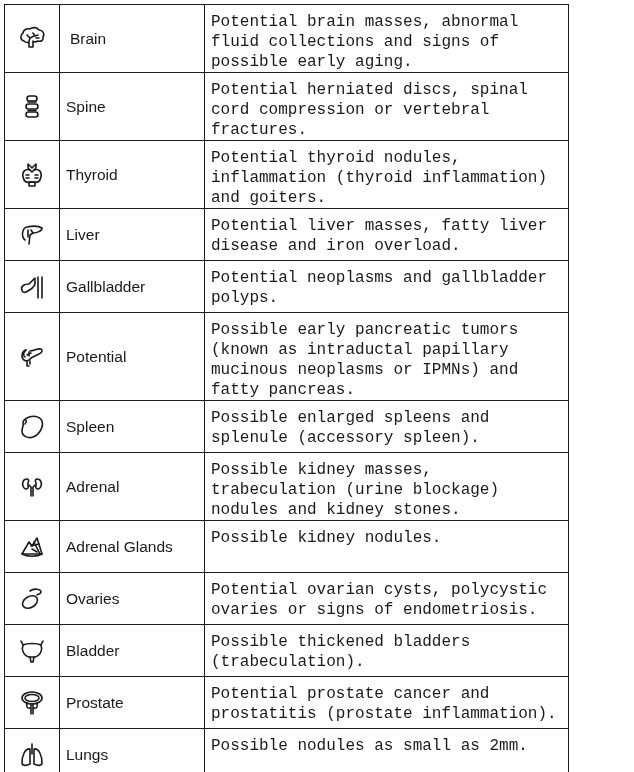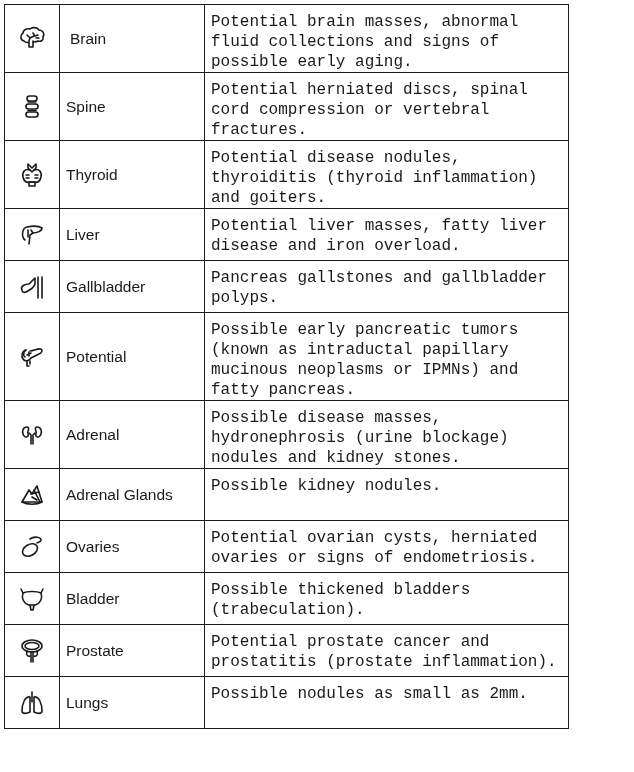--- a/index.html
+++ b/index.html
@@ -93,21 +93,21 @@
     <tr class="h53">
       <td class="icon-cell icon">
         <svg viewBox="0 0 30 30">
           <path d="M11 4 L15 8 L19 4 L19 8 L15 12 L11 8 Z"></path>
           <path d="M13 10 C8 8 5 12 6 17 C7 22 10 23 13 22 L17 22 C20 23 23 22 24 17 C25 12 22 8 17 10"></path>
           <path d="M9 15 L12 15 M18 15 L21 15 M9 18 L12 18 M18 18 L21 18"></path>
           <rect x="12" y="22" width="6" height="4"></rect>
         </svg>
       </td>
       <td class="name-cell">Thyroid</td>
-      <td class="desc-cell">Potential disease nodules, thyroiditis (thyroid inflammation) and goiters.</td>
+      <td class="desc-cell">Potential thyroid nodules, inflammation (thyroid inflammation) and goiters.</td>
     </tr>
 
     <tr class="h53">
       <td class="icon-cell icon">
         <svg viewBox="0 0 30 30">
           <path d="M8 20 C4 17 5 8 10 7 C15 6 22 6 25 8 C25 11 20 13 16 13 L13 15 L12 24"></path>
           <path d="M11 10 L11 17 M14 10 L16 13"></path>
         </svg>
       </td>
       <td class="name-cell">Liver</td>
@@ -115,46 +115,56 @@
     </tr>
 
     <tr class="h53">
       <td class="icon-cell icon">
         <svg viewBox="0 0 30 30">
           <path d="M5 18 C3 14 8 12 12 12 L18 6 L18 12 C17 16 13 18 9 20 C7 21 5 20 5 18 Z"></path>
           <path d="M21 5 L21 26 M25 5 L25 26"></path>
         </svg>
       </td>
       <td class="name-cell">Gallbladder</td>
-      <td class="desc-cell">Pancreas gallstones and gallbladder polyps.</td>
+      <td class="desc-cell">Potential neoplasms and gallbladder polyps.</td>
     </tr>
 
     <tr class="h72">
       <td class="icon-cell icon">
         <svg viewBox="0 0 30 30">
           <path d="M9 8 C5 9 4 14 6 17 C8 20 12 19 14 16 L22 12 C25 11 26 8 24 7 C21 6 17 9 13 9"></path>
           <path d="M9 8 C6 10 6 14 8 15 M10 13 L14 11 M12 10 L12 14"></path>
           <path d="M10 19 L10 24 L12 24 M13 19 L13 22"></path>
         </svg>
       </td>
       <td class="name-cell">Potential</td>
       <td class="desc-cell">Possible early pancreatic tumors (known as intraductal papillary mucinous neoplasms or IPMNs) and fatty pancreas.</td>
     </tr>
 
+    <tr class="h53">
+      <td class="icon-cell icon">
+        <svg viewBox="0 0 30 30">
+          <path d="M10 6 C15 3 23 4 25 9 C27 15 22 23 16 25 C11 27 5 24 5 19 C5 15 7 14 6 11 C6 9 8 7 10 6 Z"></path>
+          <path d="M9 8 C10 10 9 11 8 12"></path>
+        </svg>
+      </td>
+      <td class="name-cell">Spleen</td>
+      <td class="desc-cell">Possible enlarged spleens and splenule (accessory spleen).</td>
+    </tr>
 
     <tr class="h53">
       <td class="icon-cell icon">
         <svg viewBox="0 0 30 30">
           <path d="M10 7 C6 7 5 11 6 14 C7 17 9 18 11 16 C12 14 10 13 11 11 C12 9 12 7 10 7 Z"></path>
           <path d="M20 7 C24 7 25 11 24 14 C23 17 21 18 19 16 C18 14 20 13 19 11 C18 9 18 7 20 7 Z"></path>
           <path d="M12 13 L14 15 L14 24 M18 13 L16 15 L16 24"></path>
         </svg>
       </td>
       <td class="name-cell">Adrenal</td>
-      <td class="desc-cell">Possible disease masses, hydronephrosis (urine blockage) nodules and kidney stones.</td>
+      <td class="desc-cell">Possible kidney masses, trabeculation (urine blockage) nodules and kidney stones.</td>
     </tr>
 
     <tr class="h53">
       <td class="icon-cell icon">
         <svg viewBox="0 0 30 30">
           <path d="M5 22 L12 10 L15 14 L20 6 L25 22 Z"></path>
           <path d="M14 14 L22 12 M17 10 L23 22 M15 17 L20 20"></path>
           <path d="M5 22 C10 25 20 25 25 22"></path>
         </svg>
       </td>
@@ -163,21 +173,21 @@
     </tr>
 
     <tr class="h53">
       <td class="icon-cell icon">
         <svg viewBox="0 0 30 30">
           <path d="M13 7 C17 4 24 5 24 8 C24 10 21 10 20 11"></path>
           <ellipse cx="13" cy="18" rx="8" ry="5.5" transform="rotate(-30 13 18)"></ellipse>
         </svg>
       </td>
       <td class="name-cell">Ovaries</td>
-      <td class="desc-cell">Potential ovarian cysts, herniated ovaries or signs of endometriosis.</td>
+      <td class="desc-cell">Potential ovarian cysts, polycystic ovaries or signs of endometriosis.</td>
     </tr>
 
     <tr class="h53">
       <td class="icon-cell icon">
         <svg viewBox="0 0 30 30">
           <path d="M4 5 L6 9 M26 5 L24 9"></path>
           <path d="M6 9 C4 14 7 20 12 21 L18 21 C23 20 26 14 24 9 C20 7 10 7 6 9 Z"></path>
           <path d="M13 21 L14 26 L16 26 L17 21"></path>
         </svg>
       </td>

